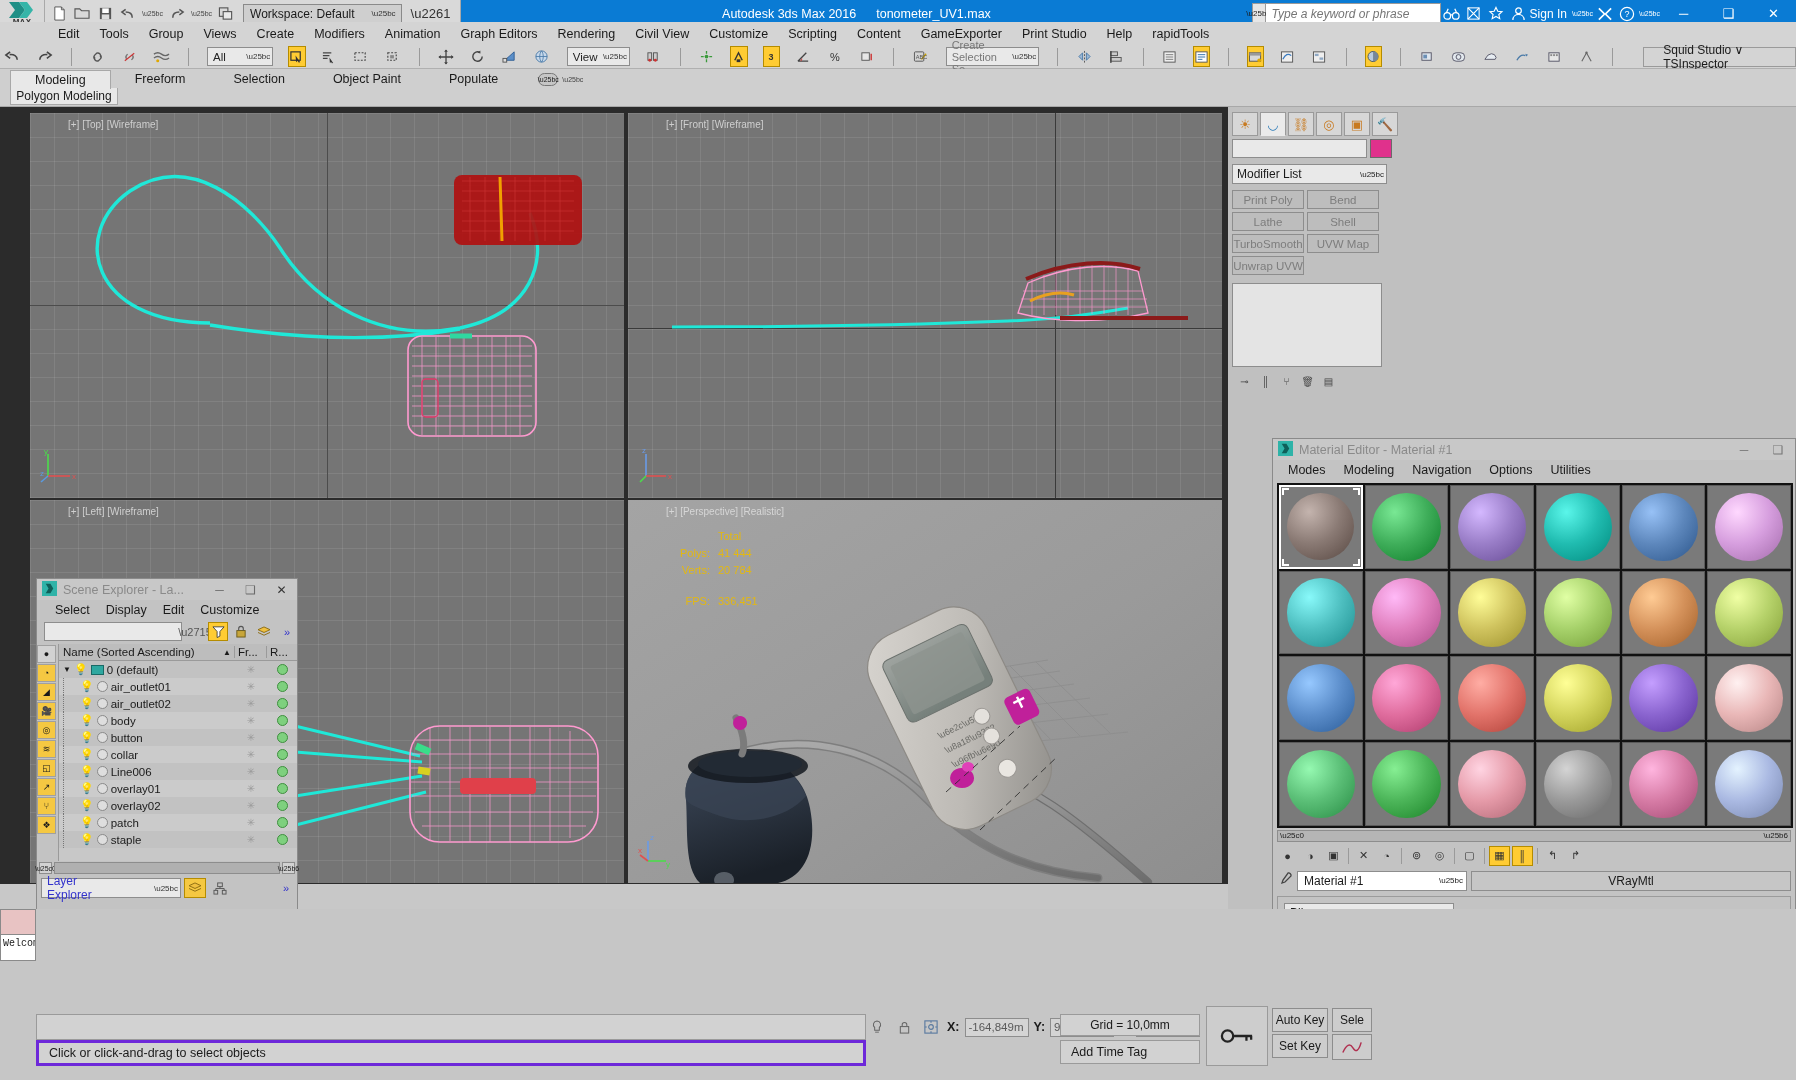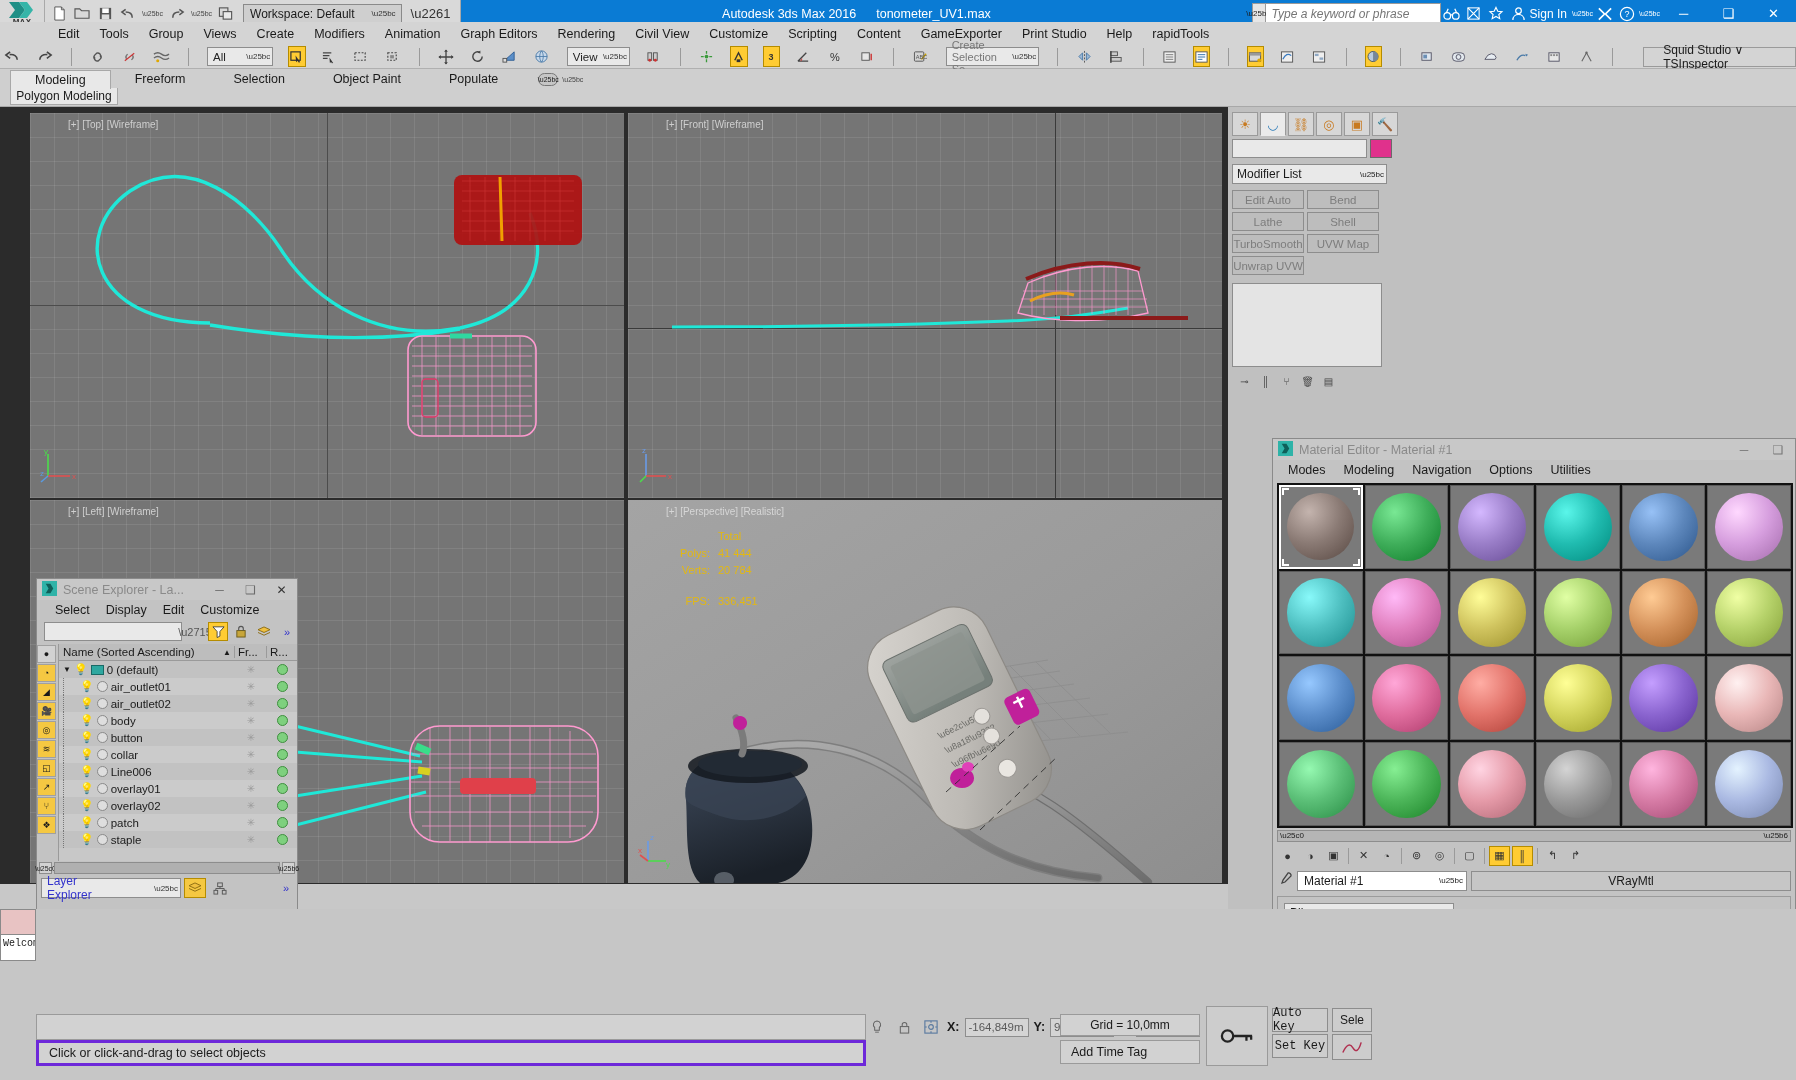--- a/index.html
+++ b/index.html
@@ -232,21 +232,21 @@
   .statusrow{position:absolute;left:36px;top:1014px;width:830px;height:26px;background:#d2d2d2;border:1px solid #9a9a9a;display:flex;align-items:center;}
   .promptrow{position:absolute;left:36px;top:1040px;width:830px;height:26px;background:#d2d2d2;border:3px solid #6d28d9;display:flex;align-items:center;padding-left:10px;font-size:12.5px;}
   .coords{position:absolute;left:866px;top:1014px;height:26px;display:flex;align-items:center;gap:5px;}
   .cicon{width:22px;height:22px;display:flex;align-items:center;justify-content:center;color:#555;font-size:12px;}
   .coordlbl{font-size:12.5px;font-weight:bold;}
   .coordfield{width:64px;height:19px;background:#d4d4d4;border:1px solid #8d8d8d;display:flex;align-items:center;padding-left:3px;font-size:11.5px;color:#5a5a5a;}
   .gridbox{position:absolute;left:1060px;top:1014px;width:140px;height:22px;background:#d2d2d2;border:1px solid #9a9a9a;display:flex;align-items:center;justify-content:center;font-size:12px;}
   .timetag{position:absolute;left:1060px;top:1040px;width:140px;height:24px;background:#d2d2d2;border:1px solid #9a9a9a;display:flex;align-items:center;padding-left:10px;font-size:12.5px;}
   .keyarea{position:absolute;left:1206px;top:1006px;width:62px;height:60px;background:#cdcdcd;border:1px solid #9a9a9a;display:flex;align-items:center;justify-content:center;}
   .autokey{position:absolute;left:1272px;top:1008px;}
-  .akbtn{width:56px;height:24px;background:#cdcdcd;border:1px solid #8d8d8d;display:flex;align-items:center;justify-content:center;font-size:12px;font-family:Liberation Mono, monospace;}
+  .akbtn{width:56px;height:24px;background:#cdcdcd;border:1px solid #8d8d8d;display:flex;align-items:center;justify-content:center;font-size:12px;}
   .selarea{position:absolute;left:1332px;top:1008px;width:40px;height:24px;background:#cdcdcd;border:1px solid #8d8d8d;display:flex;align-items:center;justify-content:center;font-size:12px;overflow:hidden;}
   .curvebtn{position:absolute;left:1332px;top:1034px;width:40px;height:26px;background:#cdcdcd;border:1px solid #8d8d8d;display:flex;align-items:center;justify-content:center;}
 </style>
 </head>
 <body>
 
 <div id="app">
 
   <div class="titlebar">
     <div class="tb-left">
@@ -834,21 +834,21 @@
     <div class="cp-body">
       <div class="cp-namerow">
         <div class="cp-name"></div>
         <div class="cp-color"></div>
       </div>
       <div class="cp-modcombo">
         <span>Modifier List</span>
         <span class="cd" style="font-size:8px">\u25bc</span>
       </div>
       <div class="modbtns" id="modbtns">
-          <div class="modbtn">Edit Auto</div>
+          <div class="modbtn">Print Poly</div>
           <div class="modbtn">Bend</div>
           <div class="modbtn">Lathe</div>
           <div class="modbtn">Shell</div>
           <div class="modbtn">TurboSmooth</div>
           <div class="modbtn">UVW Map</div>
           <div class="modbtn">Unwrap UVW</div>
         </div>
       <div class="modstack"></div>
       <div class="stackbar" id="stackbar">
           <div class="sbicon">⊸</div>

